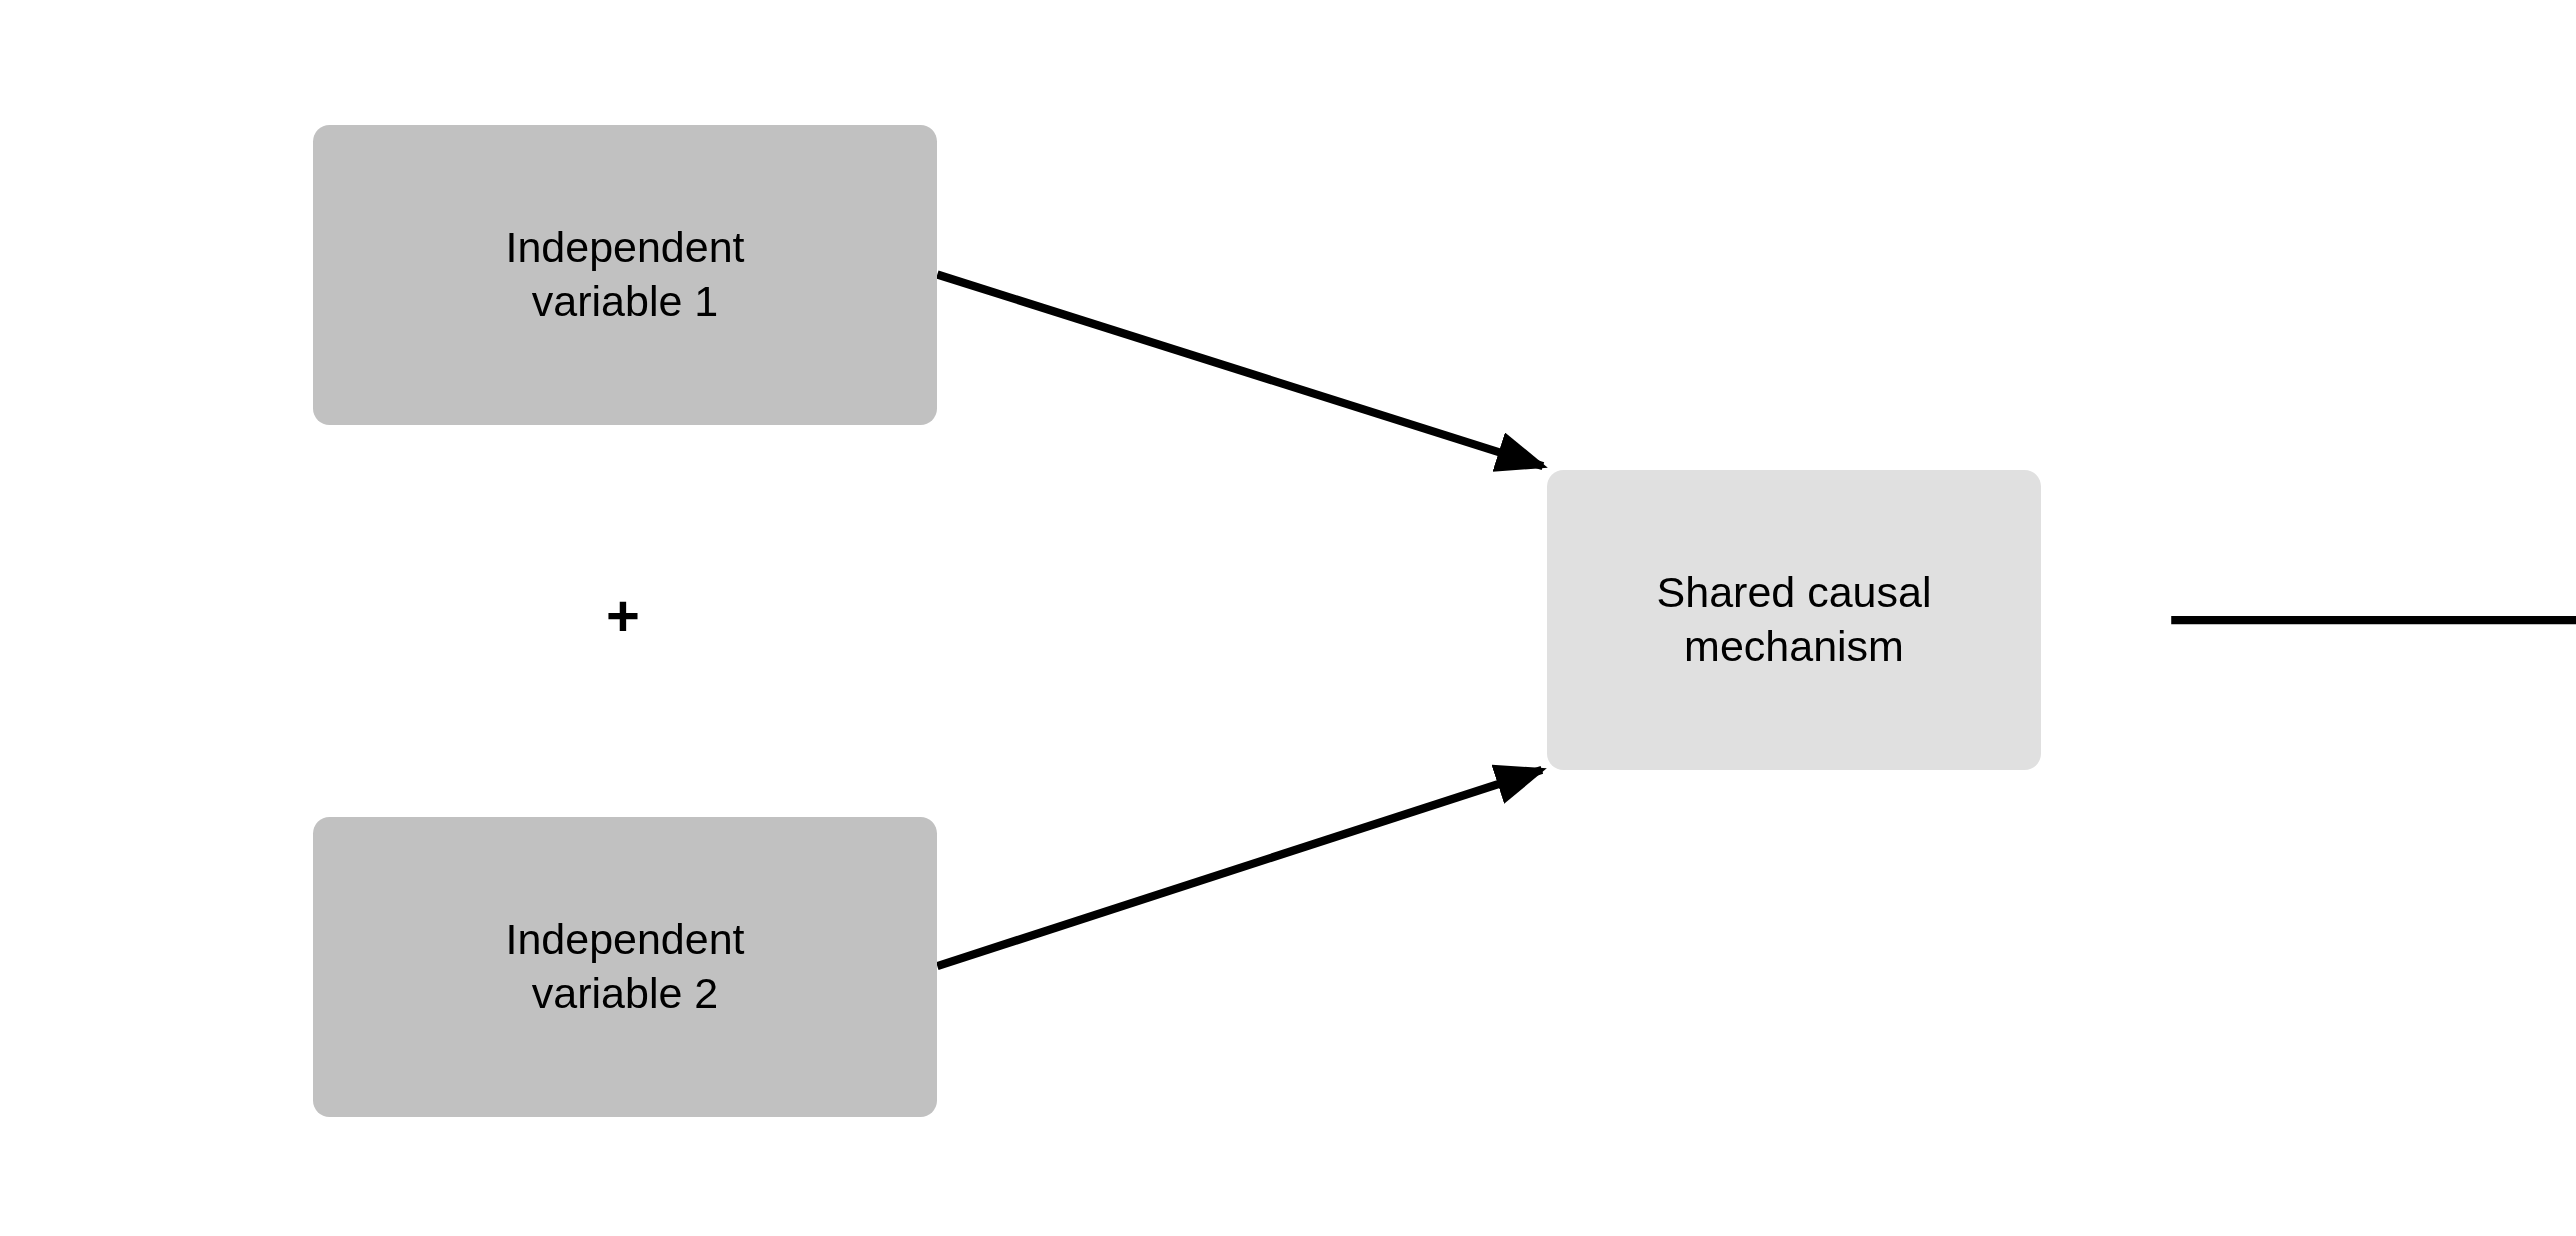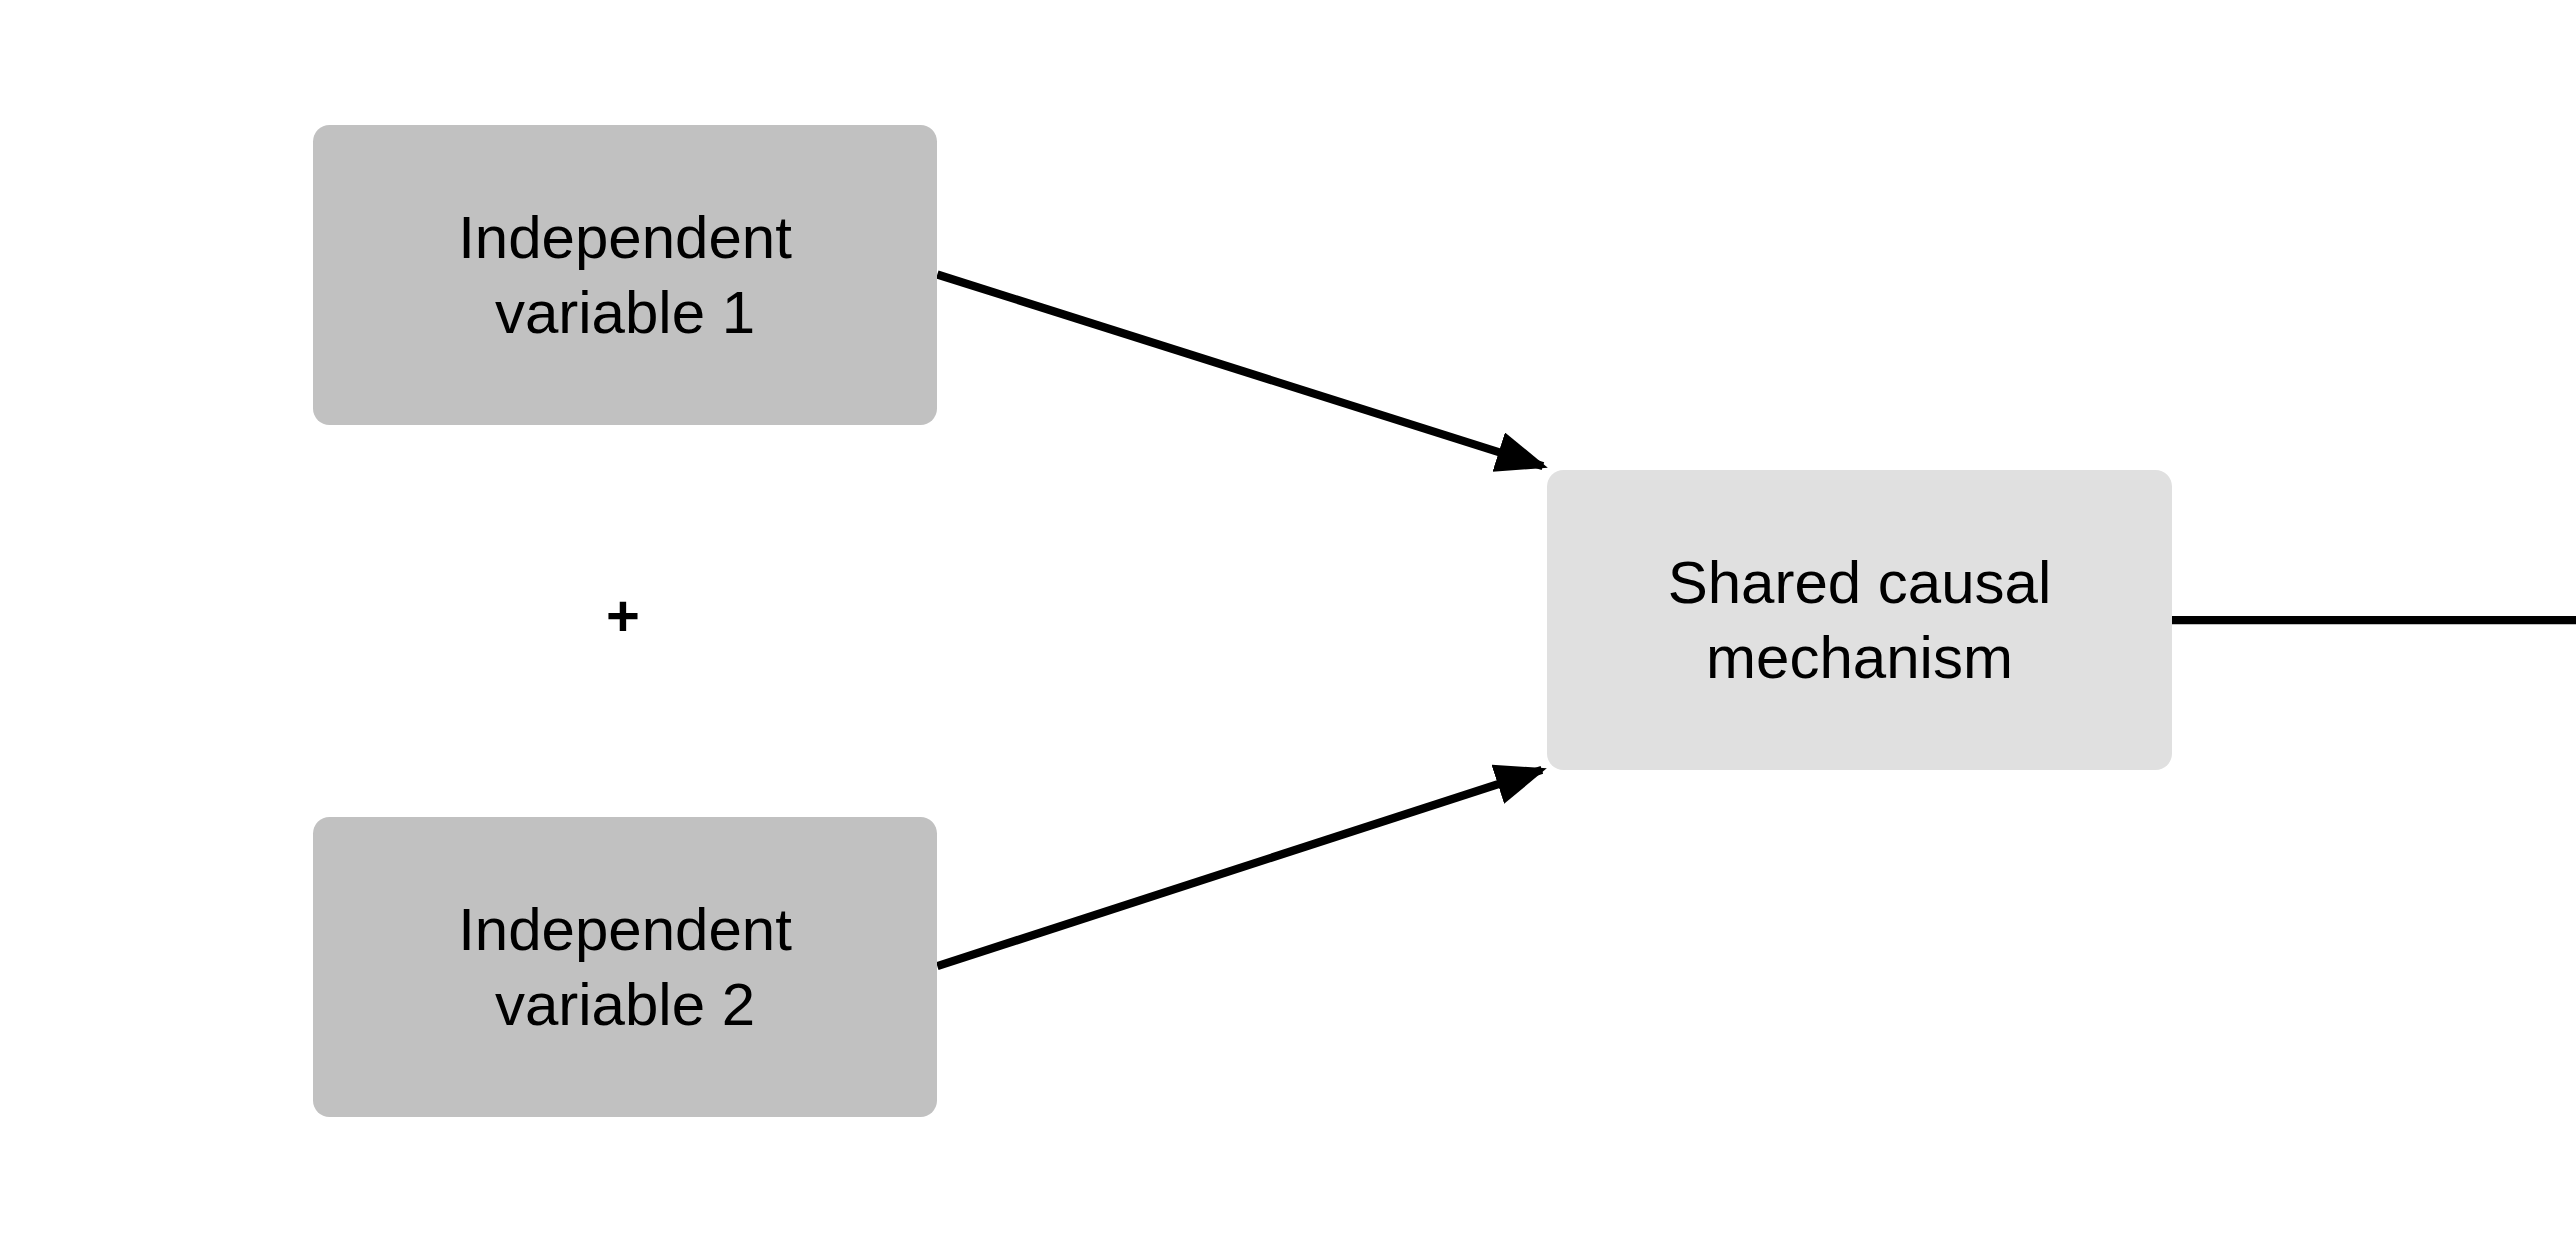--- a/index.html
+++ b/index.html
@@ -27,28 +27,28 @@
   .node {
     position: absolute;
     border-radius: 16.5px;
     display: flex;
     align-items: center;
     justify-content: center;
     text-align: center;
   }
   .node .label {
     white-space: pre-line;
-    font-size: 60px;
+    font-size: 43px;
     line-height: 1.25;
     color: #000000;
     letter-spacing: 0;
   }
   .node-iv1   { left: 313px;  top: 125px;  width: 624px; height: 300px; }
   .node-iv2   { left: 313px;  top: 817px; width: 624px; height: 300px; }
-  .node-shared{ left: 1547px; top: 470px;  width: 625px; height: 300px; }
+  .node-shared{ left: 1547px; top: 470px;  width: 494px; height: 300px; }
   .plus {
     position: absolute;
     left: 623px;
     top: 616px;
     transform: translate(-50%, -50%);
     font-size: 58px;
     font-weight: 700;
     color: #000000;
     line-height: 1;
   }

